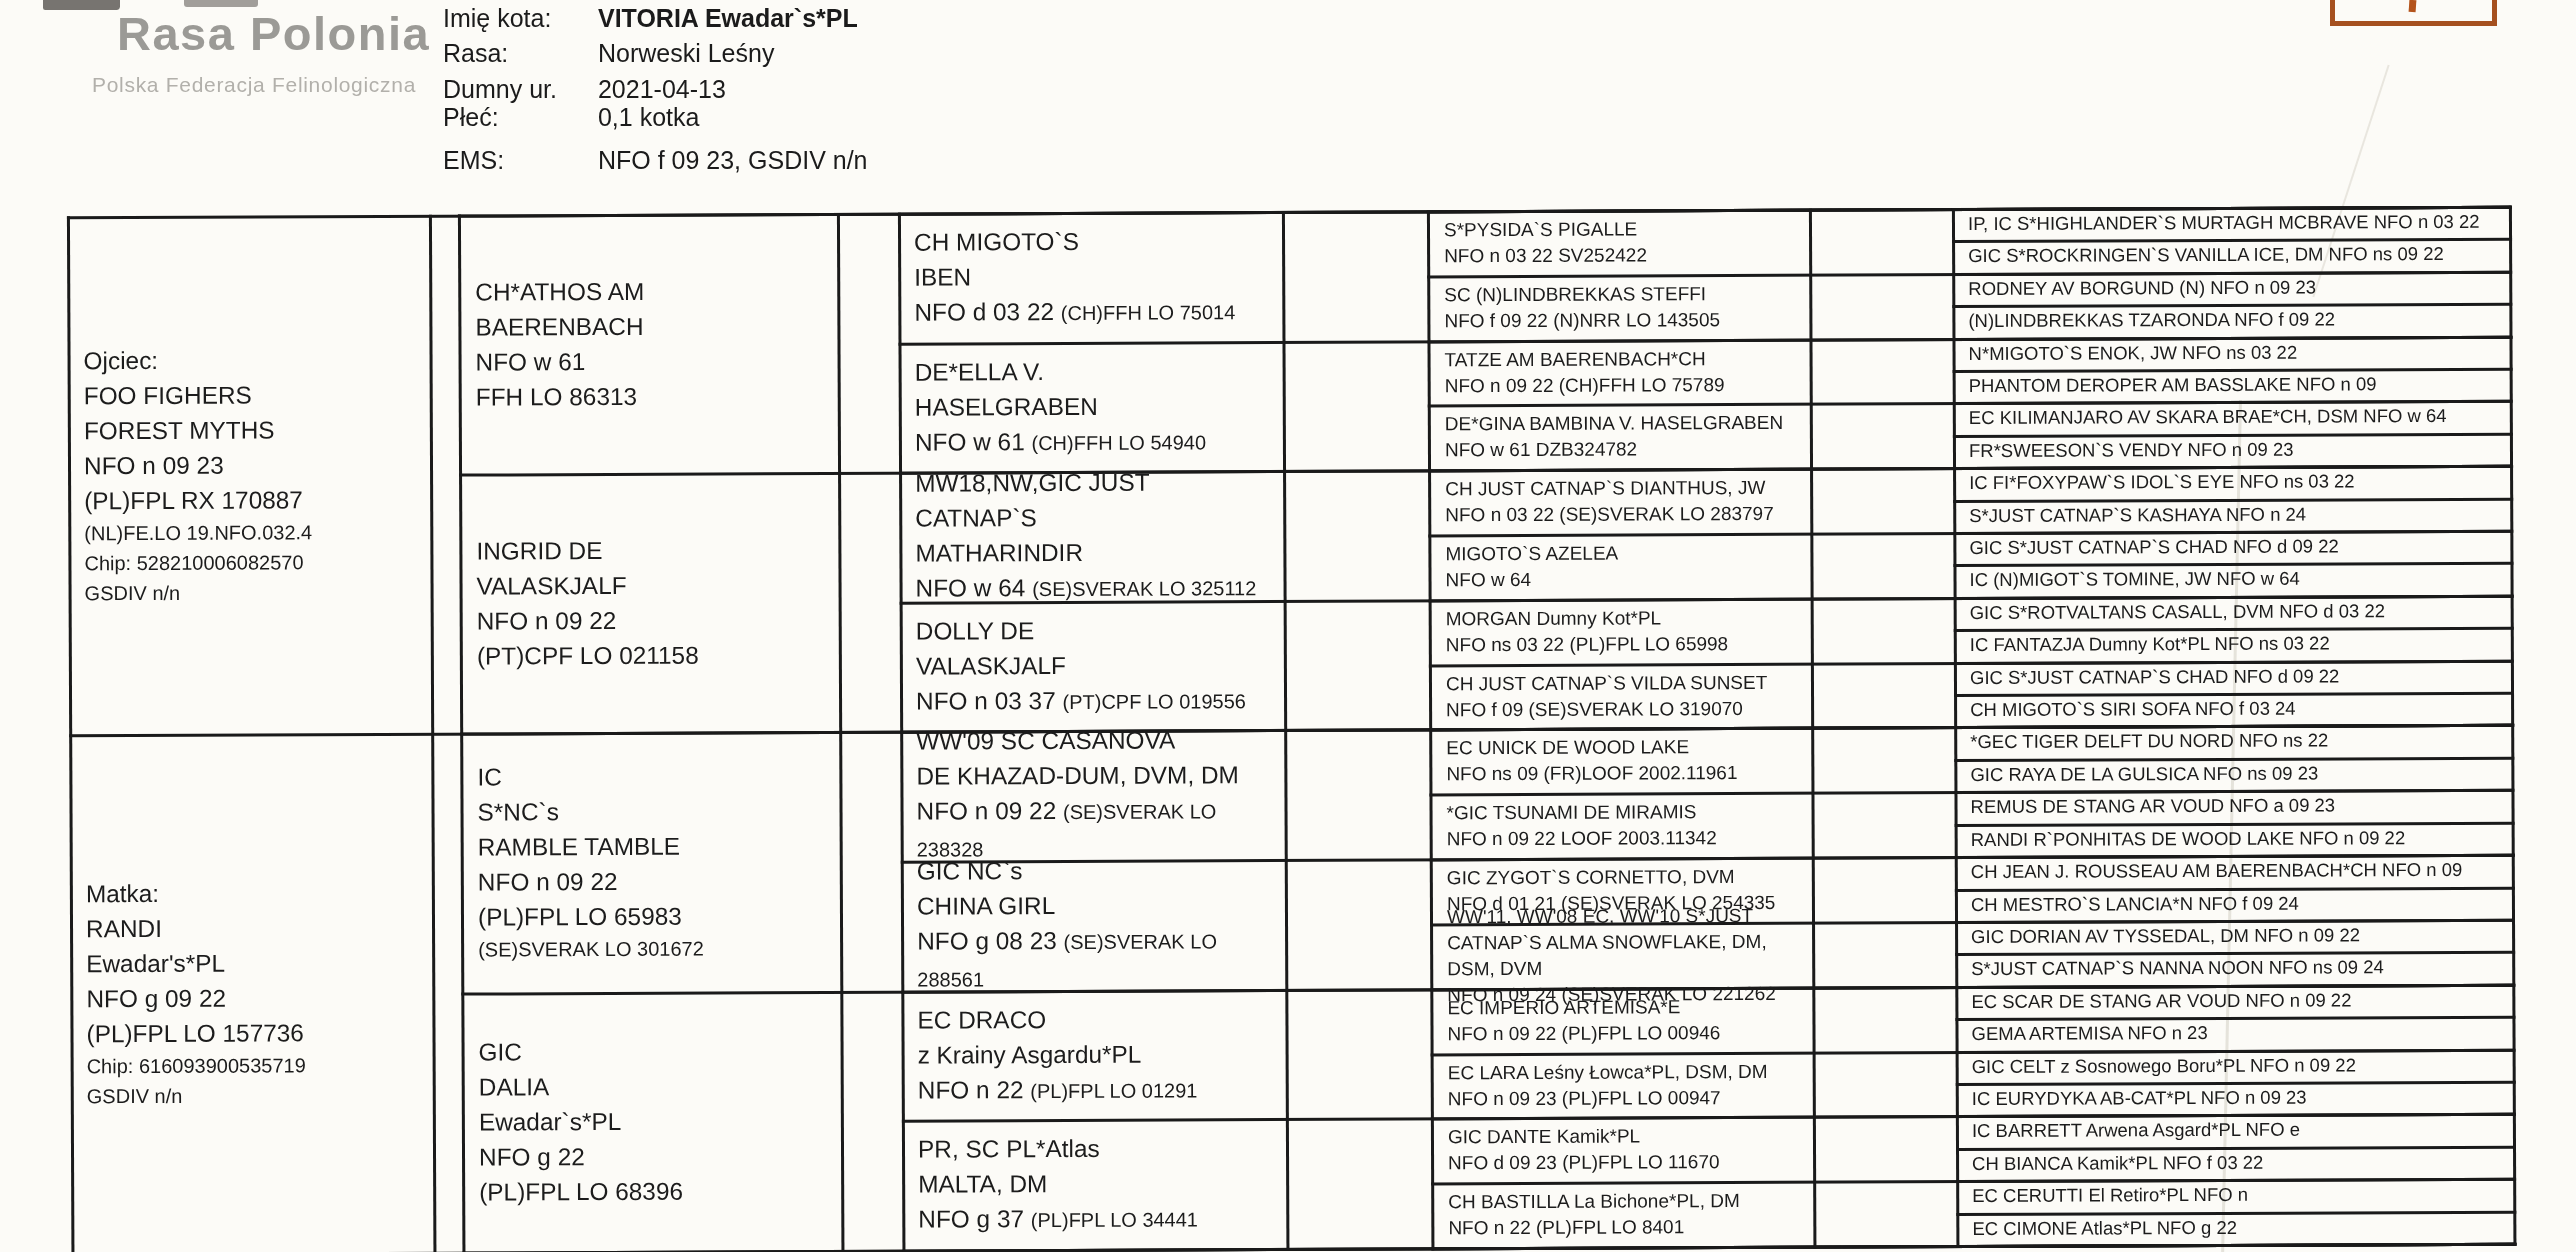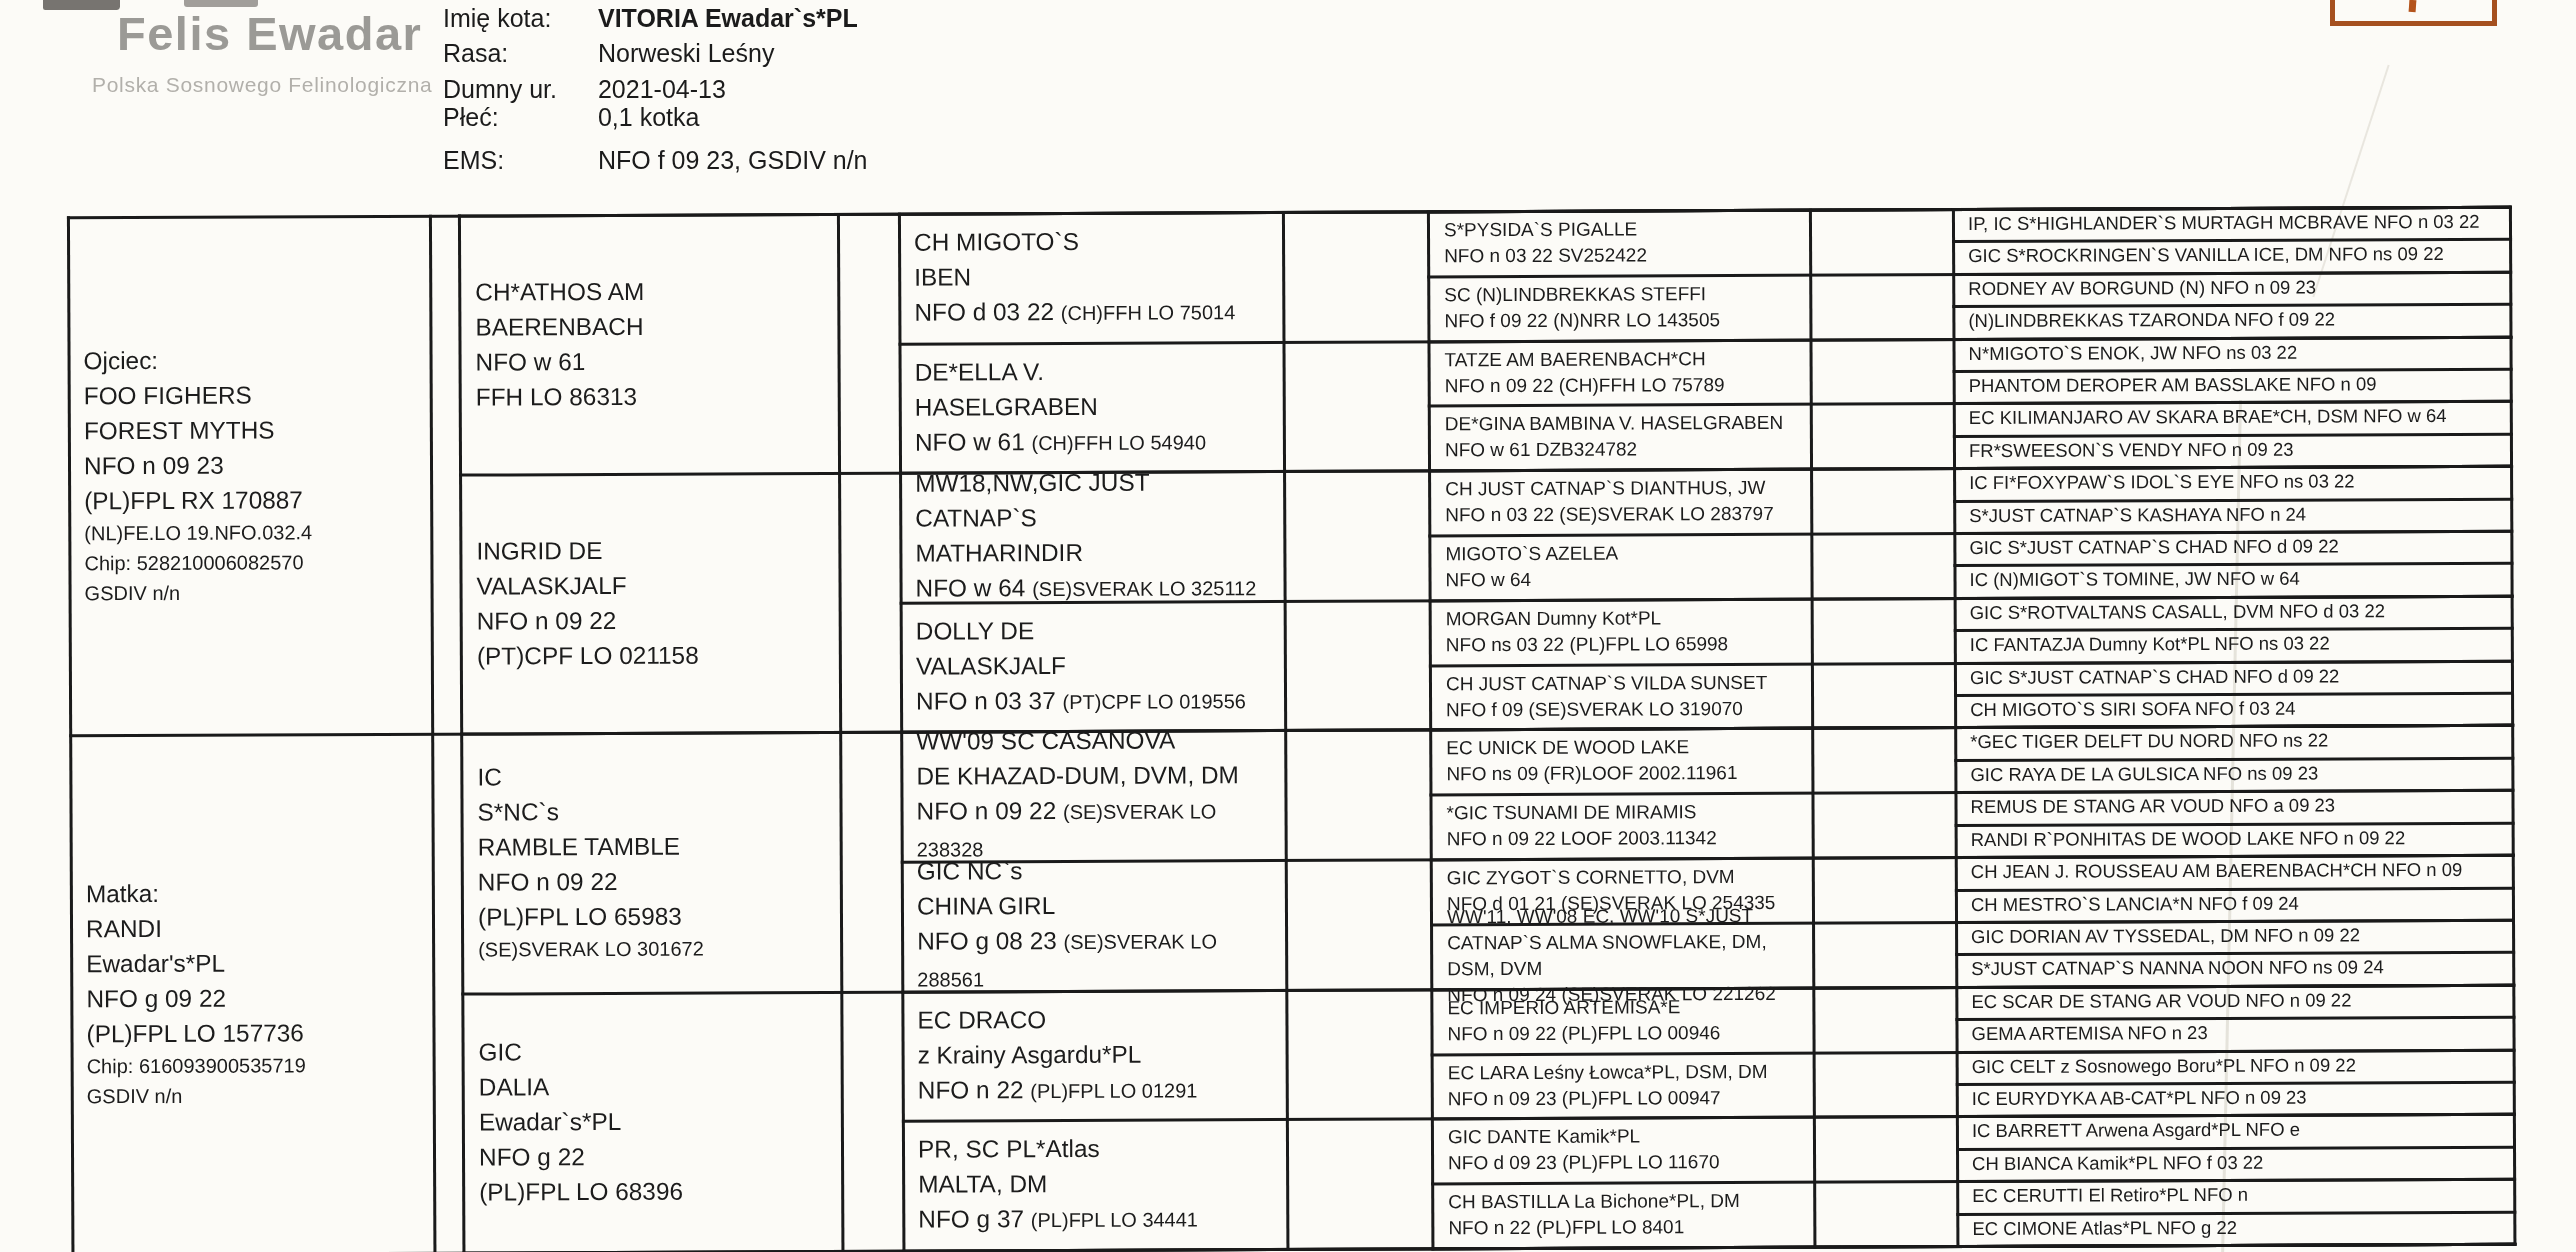--- a/index.html
+++ b/index.html
@@ -62,22 +62,22 @@
   
   .col0.row0 { padding-bottom: 137px; }
   .col0.row1 { padding-bottom: 41px; }
 </style>
 </head>
 <body>
 
 <div class="smudge s1"></div>
 <div class="smudge s2"></div>
 
-<div class="org-name">Felis Ewadar</div>
-<div class="org-sub">Polska Sosnowego Felinologiczna</div>
+<div class="org-name">Rasa Polonia</div>
+<div class="org-sub">Polska Federacja Felinologiczna</div>
 
 <div class="info-field" style="top:3px">
   <span class="info-label">Imię kota:</span>
   <span class="info-value bold">VITORIA Ewadar`s*PL</span>
 </div>
 <div class="info-field" style="top:38px">
   <span class="info-label">Rasa:</span>
   <span class="info-value">Norweski Leśny</span>
 </div>
 <div class="info-field" style="top:74px">

